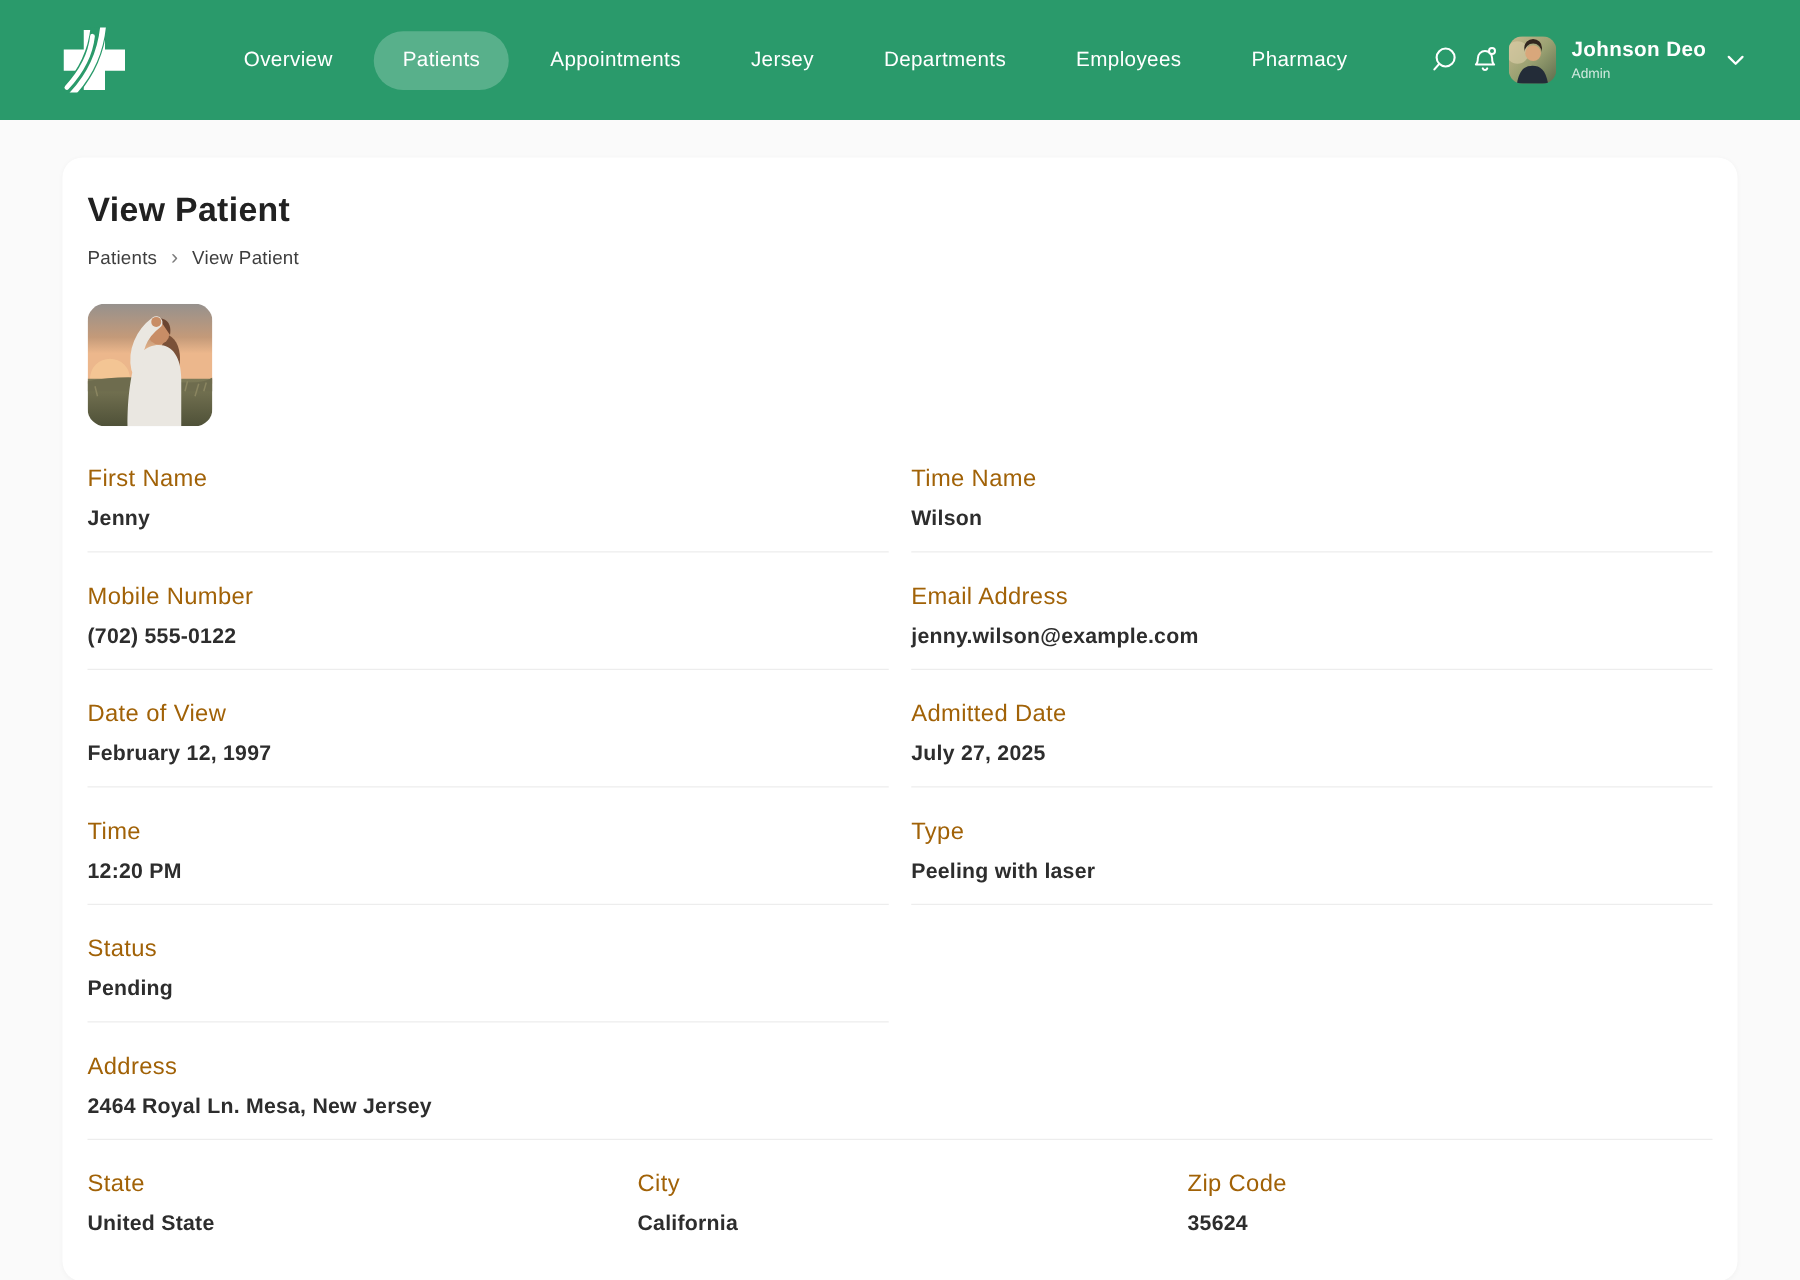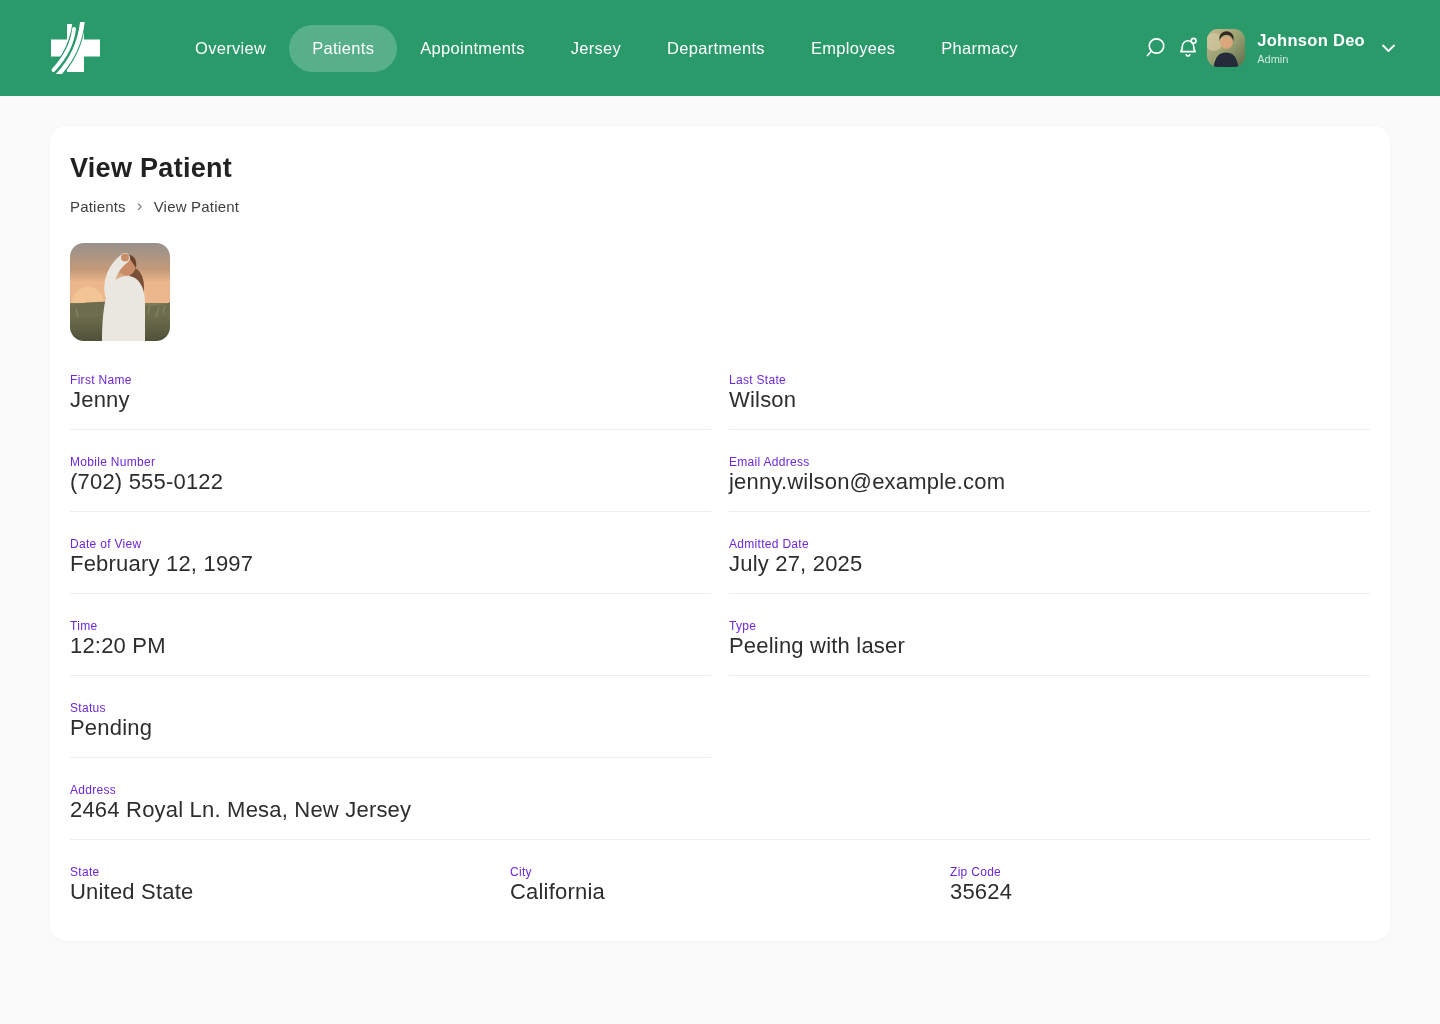--- a/index.html
+++ b/index.html
@@ -20,20 +20,21 @@
     align-items: center;
     padding: 0 44px 0 50px;
   }
   .logo { width: 52px; height: 52px; flex: 0 0 auto; cursor: pointer; }
   .logo svg { width: 52px; height: 52px; display: block; }
 
   .main-nav {
     display: flex;
     align-items: center;
     margin-left: 70px;
+    gap: 10px;
   }
   .nav-item {
     color: #FFFFFF;
     font-size: 16.5px;
     letter-spacing: 0.3px;
     padding: 14px 23px;
     border-radius: 999px;
     text-decoration: none;
     cursor: pointer;
     white-space: nowrap;
@@ -119,28 +120,30 @@
   .grid3 {
     display: grid;
     grid-template-columns: 1fr 1fr 1fr;
     column-gap: 20px;
     margin-top: 25px;
   }
   .field { border-bottom: 1px solid #EDEDED; padding-bottom: 16px; }
   .field.full { margin-top: 25px; }
   .field.noline { border-bottom: none; padding-bottom: 2px; }
   .field-label {
-    font-size: 12px;
-    color: #6d28d9;
+    font-size: 19px;
+    color: #a16207;
     letter-spacing: 0.3px;
   }
   .field-value {
-    font-size: 22px;
+    font-size: 17px;
     color: #2D2D2D;
+    margin-top: 10px;
     letter-spacing: 0.2px;
+    font-weight: bold;
   }
 </style>
 </head>
 <body>
 
 <header class="topbar">
   <div class="logo">
     <svg viewBox="0 0 52 52">
       <path d="M17 2 h17 v15.5 h16 v17 h-16 V50 H17 V34.5 H1 v-17 h16 Z" fill="#FFFFFF"></path>
       <path d="M29 0 C27 19 19 37 5 52" stroke="#2A9A6B" stroke-width="13" fill="none"></path>
@@ -241,21 +244,21 @@
     </svg>
   </div>
 
   <div class="form">
     <div class="grid2">
       <div class="field">
         <div class="field-label">First Name</div>
         <div class="field-value">Jenny</div>
       </div>
       <div class="field">
-        <div class="field-label">Last State</div>
+        <div class="field-label">Time Name</div>
         <div class="field-value">Wilson</div>
       </div>
 
       <div class="field">
         <div class="field-label">Mobile Number</div>
         <div class="field-value">(702) 555-0122</div>
       </div>
       <div class="field">
         <div class="field-label">Email Address</div>
         <div class="field-value">jenny.wilson@example.com</div>

